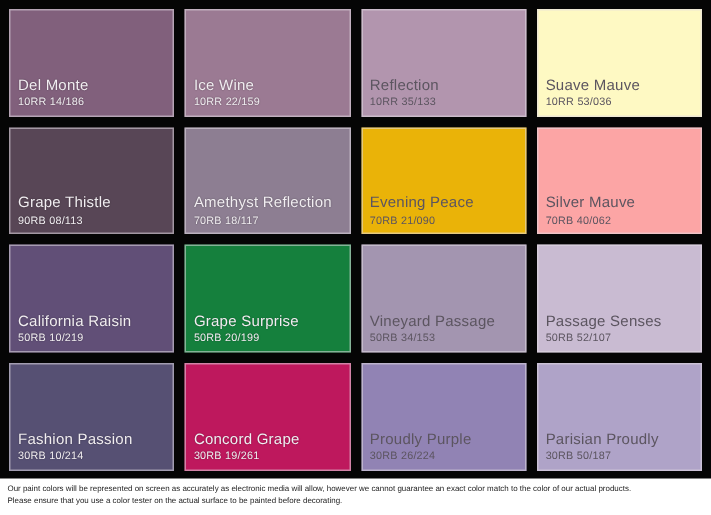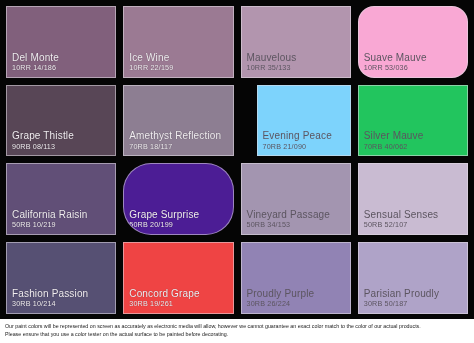--- a/index.html
+++ b/index.html
@@ -91,85 +91,85 @@
         </div>
       </div>
       <div class="swatch light-text" style="background: rgb(155, 122, 147);">
         <div class="swatch-labels">
           <span class="swatch-name">Ice Wine</span>
           <span class="swatch-code">10RR 22/159</span>
         </div>
       </div>
       <div class="swatch dark-text" style="background: rgb(178, 149, 174);">
         <div class="swatch-labels">
-          <span class="swatch-name">Mauvelous</span>
+          <span class="swatch-name">Reflection</span>
           <span class="swatch-code">10RR 35/133</span>
         </div>
       </div>
-      <div class="swatch dark-text" style="background: #f9a8d4; border-radius: 16px;">
+      <div class="swatch dark-text" style="background: #fef9c3;">
         <div class="swatch-labels">
           <span class="swatch-name">Suave Mauve</span>
           <span class="swatch-code">10RR 53/036</span>
         </div>
       </div>
       <div class="swatch light-text" style="background: rgb(88, 70, 86);">
         <div class="swatch-labels">
           <span class="swatch-name">Grape Thistle</span>
           <span class="swatch-code">90RB 08/113</span>
         </div>
       </div>
       <div class="swatch light-text" style="background: rgb(141, 126, 146);">
         <div class="swatch-labels">
           <span class="swatch-name">Amethyst Reflection</span>
           <span class="swatch-code">70RB 18/117</span>
         </div>
       </div>
-      <div class="swatch dark-text" style="background: #7dd3fc; margin-left: 16px;">
+      <div class="swatch dark-text" style="background: #eab308;">
         <div class="swatch-labels">
           <span class="swatch-name">Evening Peace</span>
           <span class="swatch-code">70RB 21/090</span>
         </div>
       </div>
-      <div class="swatch dark-text" style="background: #22c55e;">
+      <div class="swatch dark-text" style="background: #fca5a5;">
         <div class="swatch-labels">
           <span class="swatch-name">Silver Mauve</span>
           <span class="swatch-code">70RB 40/062</span>
         </div>
       </div>
       <div class="swatch light-text" style="background: rgb(97, 79, 119);">
         <div class="swatch-labels">
           <span class="swatch-name">California Raisin</span>
           <span class="swatch-code">50RB 10/219</span>
         </div>
       </div>
-      <div class="swatch light-text" style="background: #4c1d95; border-radius: 28px;">
+      <div class="swatch light-text" style="background: #15803d;">
         <div class="swatch-labels">
           <span class="swatch-name">Grape Surprise</span>
           <span class="swatch-code">50RB 20/199</span>
         </div>
       </div>
       <div class="swatch dark-text" style="background: rgb(163, 149, 176);">
         <div class="swatch-labels">
           <span class="swatch-name">Vineyard Passage</span>
           <span class="swatch-code">50RB 34/153</span>
         </div>
       </div>
       <div class="swatch dark-text" style="background: rgb(201, 187, 210);">
         <div class="swatch-labels">
-          <span class="swatch-name">Sensual Senses</span>
+          <span class="swatch-name">Passage Senses</span>
           <span class="swatch-code">50RB 52/107</span>
         </div>
       </div>
       <div class="swatch light-text" style="background: rgb(86, 80, 115);">
         <div class="swatch-labels">
           <span class="swatch-name">Fashion Passion</span>
           <span class="swatch-code">30RB 10/214</span>
         </div>
       </div>
-      <div class="swatch light-text" style="background: #ef4444;">
+      <div class="swatch light-text" style="background: #be185d;">
         <div class="swatch-labels">
           <span class="swatch-name">Concord Grape</span>
           <span class="swatch-code">30RB 19/261</span>
         </div>
       </div>
       <div class="swatch dark-text" style="background: rgb(145, 131, 180);">
         <div class="swatch-labels">
           <span class="swatch-name">Proudly Purple</span>
           <span class="swatch-code">30RB 26/224</span>
         </div>

